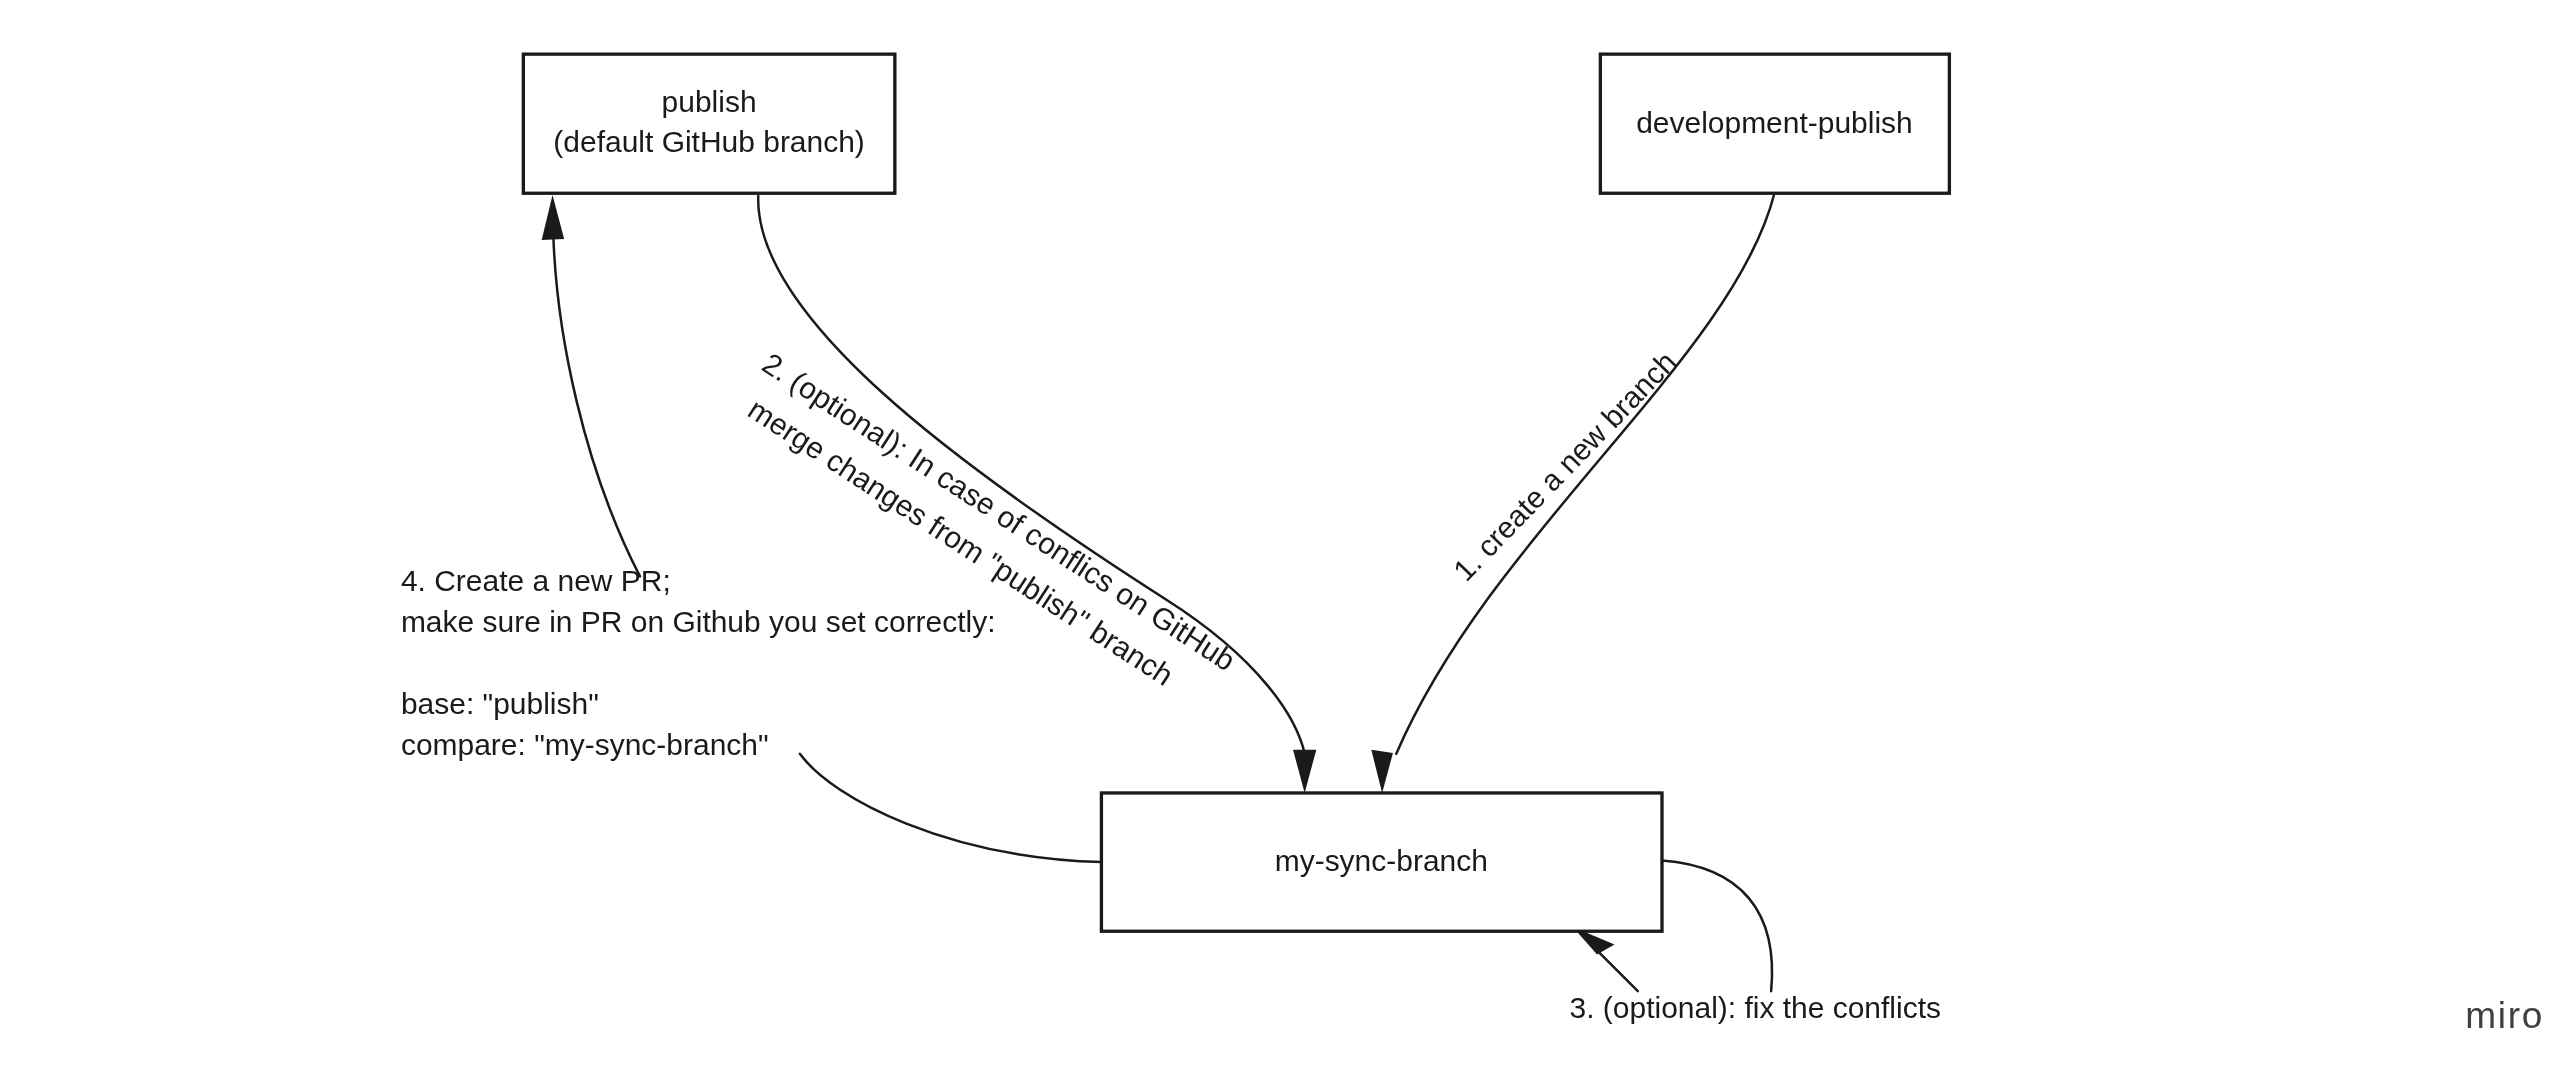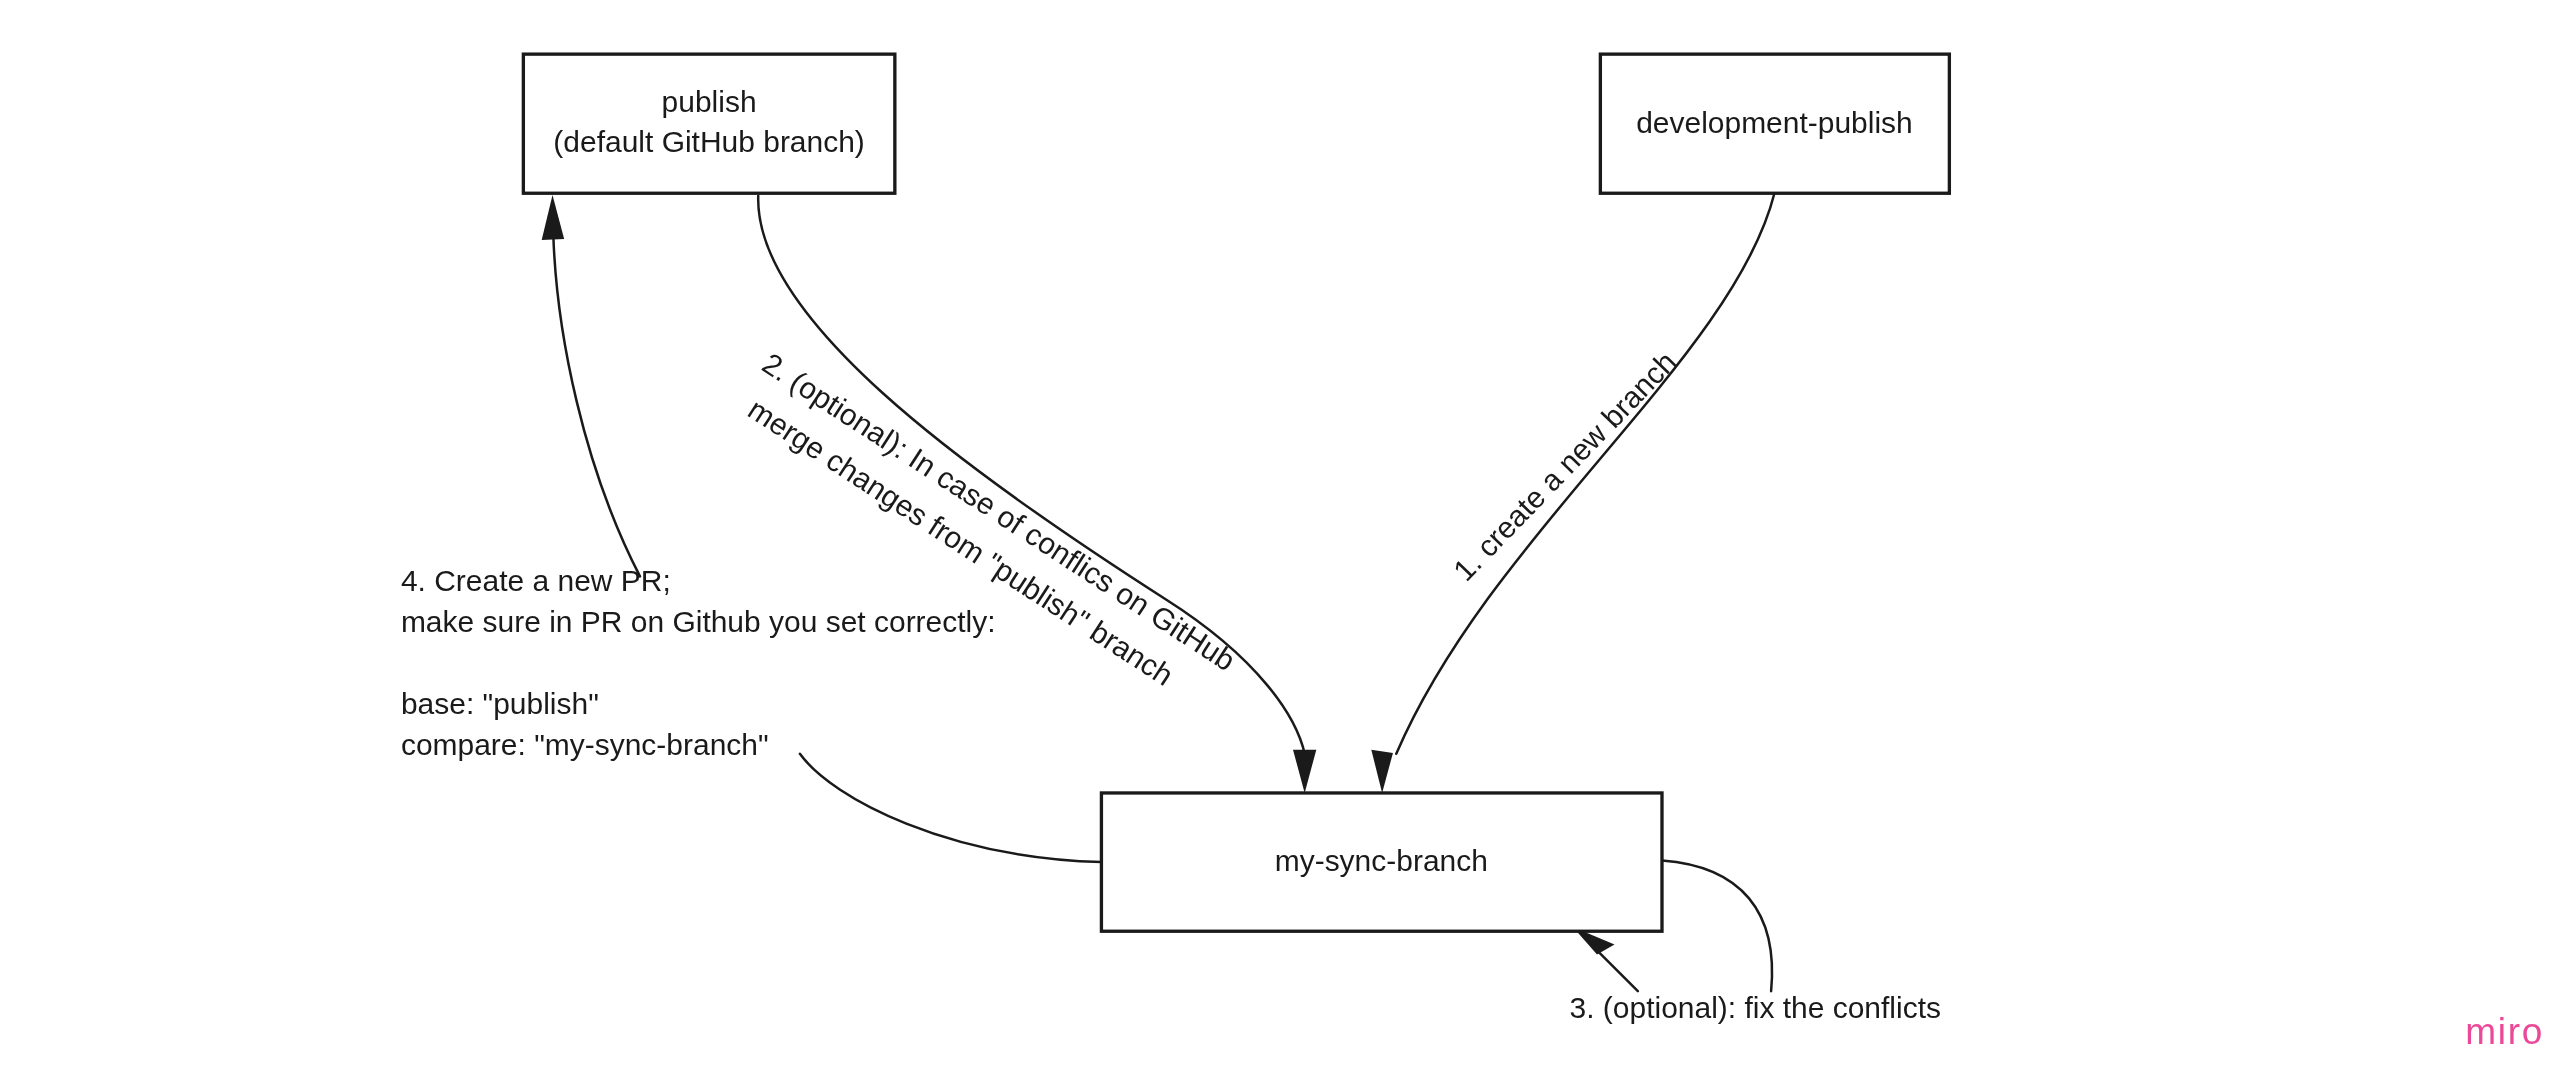--- a/index.html
+++ b/index.html
@@ -58,25 +58,25 @@
     font-size: 36px;
     fill: #1a1a1a;
   }
   .arrow-head {
     fill: #1a1a1a;
     stroke: none;
   }
   .watermark {
     position: absolute;
     right: 32px;
-    bottom: 24px;
+    bottom: 40px;
     font-family: "Liberation Sans", sans-serif;
     font-size: 37px;
     letter-spacing: 1.7px;
-    color: #ec4899;
+    color: #404040;
     user-select: none;
   }
 </style>
 </head>
 <body>
 
 <div id="board">
 
   <svg class="diagram" viewBox="0 0 3092 1293">
 

